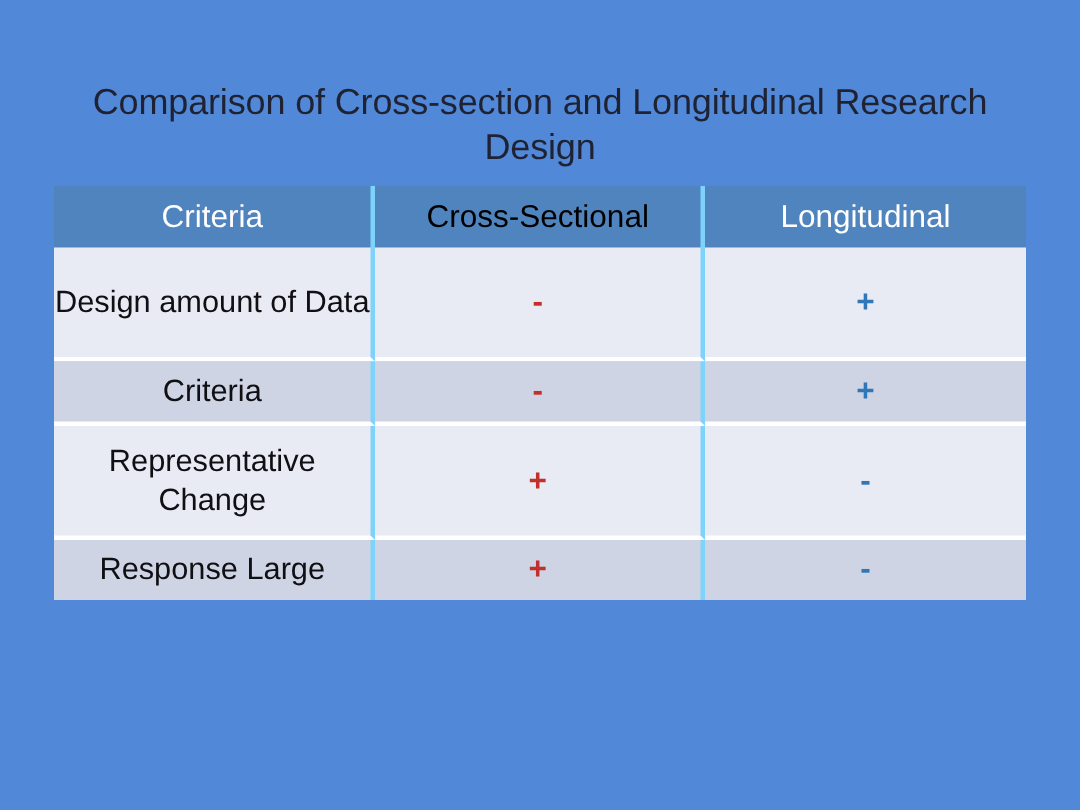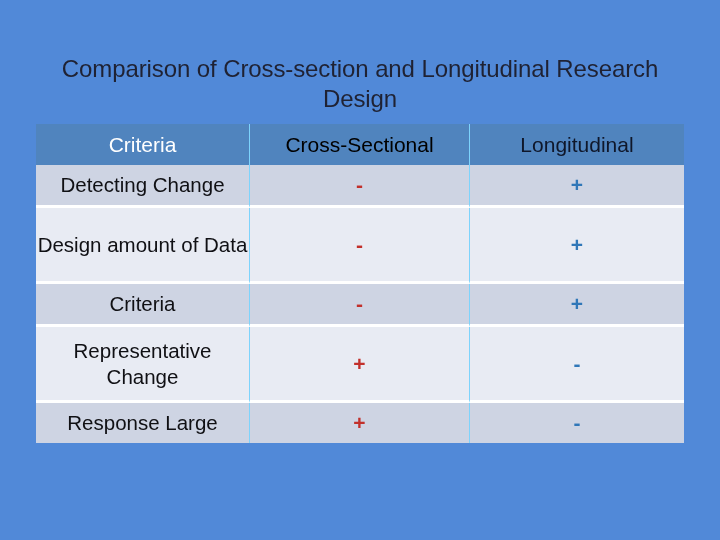--- a/index.html
+++ b/index.html
@@ -50,37 +50,37 @@
   #comparison-table col.col-criteria      { width: 214px; }
   #comparison-table col.col-cross         { width: 220px; }
   #comparison-table col.col-longitudinal  { width: 214px; }
 
   #comparison-table th,
   #comparison-table td {
     padding: 0;
     margin: 0;
     vertical-align: middle;
     text-align: center;
-    border-right: 1px solid #7dd3fc;
+    border-right: 3px solid #7dd3fc;
     border-bottom: 3px solid #ffffff;
   }
   #comparison-table tr > *:last-child { border-right: none; }
   #comparison-table tr:last-child > * { border-bottom: none; }
 
   
   thead th {
     background: #5084be;
     height: 41px;
     font-size: 21px;
     font-weight: 400;
     border-bottom: 3px solid #ffffff;
   }
   th.h-criteria      { color: #ffffff; }
   th.h-cross         { color: #000000; }
-  th.h-longitudinal  { color: #0f172a; }
+  th.h-longitudinal  { color: #ffffff; }
 
   
   tbody tr.row-dark  td { background: #ced4e3; }
   tbody tr.row-light td { background: #e8ebf3; }
 
   td.cell-criteria {
     font-size: 20.5px;
     color: #101014;
     line-height: 26px;
     padding: 5px 6px;
@@ -110,25 +110,20 @@
       <col class="col-longitudinal">
     </colgroup>
     <thead>
       <tr>
         <th class="h-criteria">Criteria</th>
         <th class="h-cross">Cross-Sectional</th>
         <th class="h-longitudinal">Longitudinal</th>
       </tr>
     </thead>
     <tbody id="table-body">
-        <tr class="row-dark h-1">
-          <td class="cell-criteria">Detecting Change</td>
-          <td class="cell-mark mark-cross">-</td>
-          <td class="cell-mark mark-longitudinal">+</td>
-        </tr>
         <tr class="row-light h-2">
           <td class="cell-criteria">Design amount of Data</td>
           <td class="cell-mark mark-cross">-</td>
           <td class="cell-mark mark-longitudinal">+</td>
         </tr>
         <tr class="row-dark h-1">
           <td class="cell-criteria">Criteria</td>
           <td class="cell-mark mark-cross">-</td>
           <td class="cell-mark mark-longitudinal">+</td>
         </tr>

